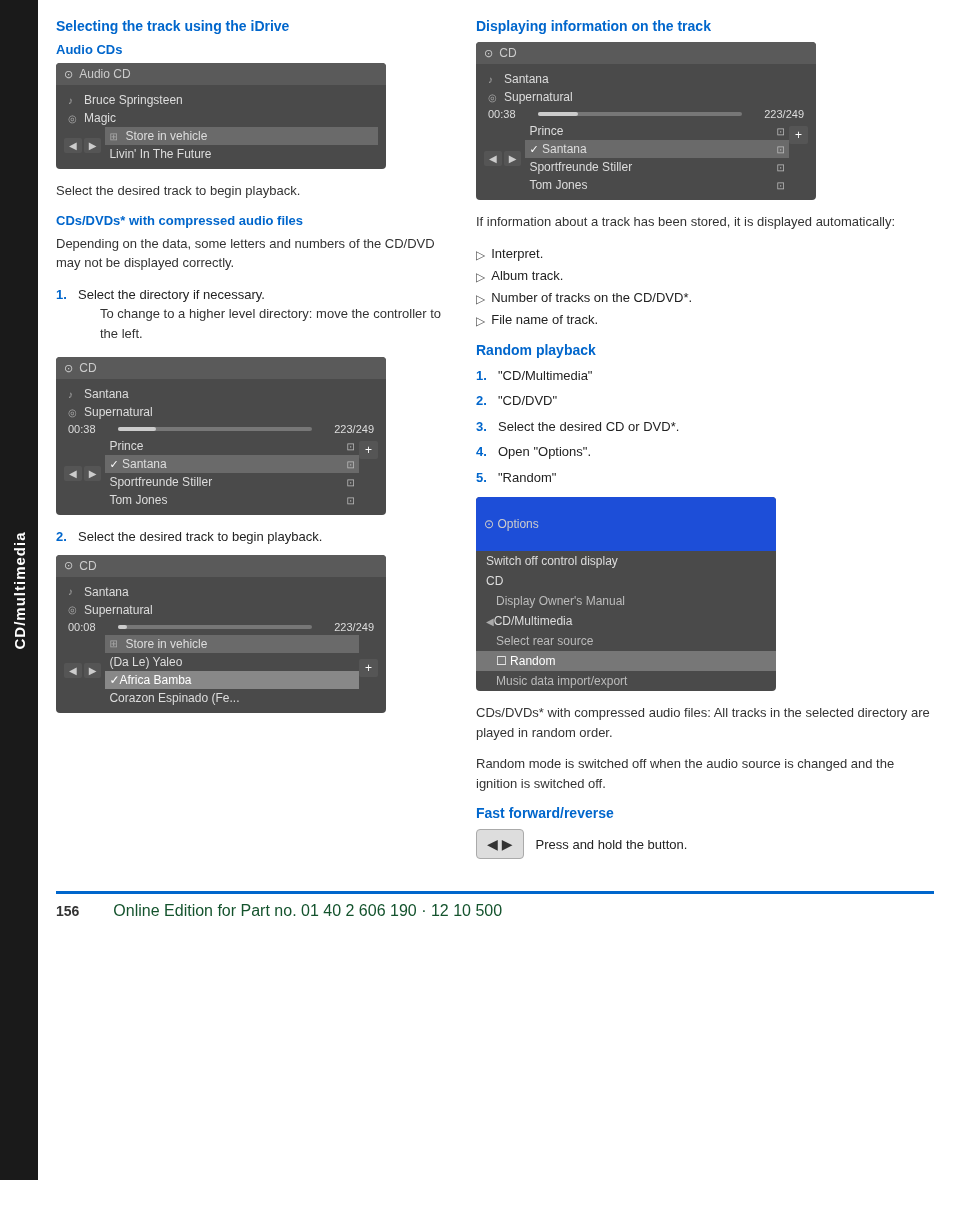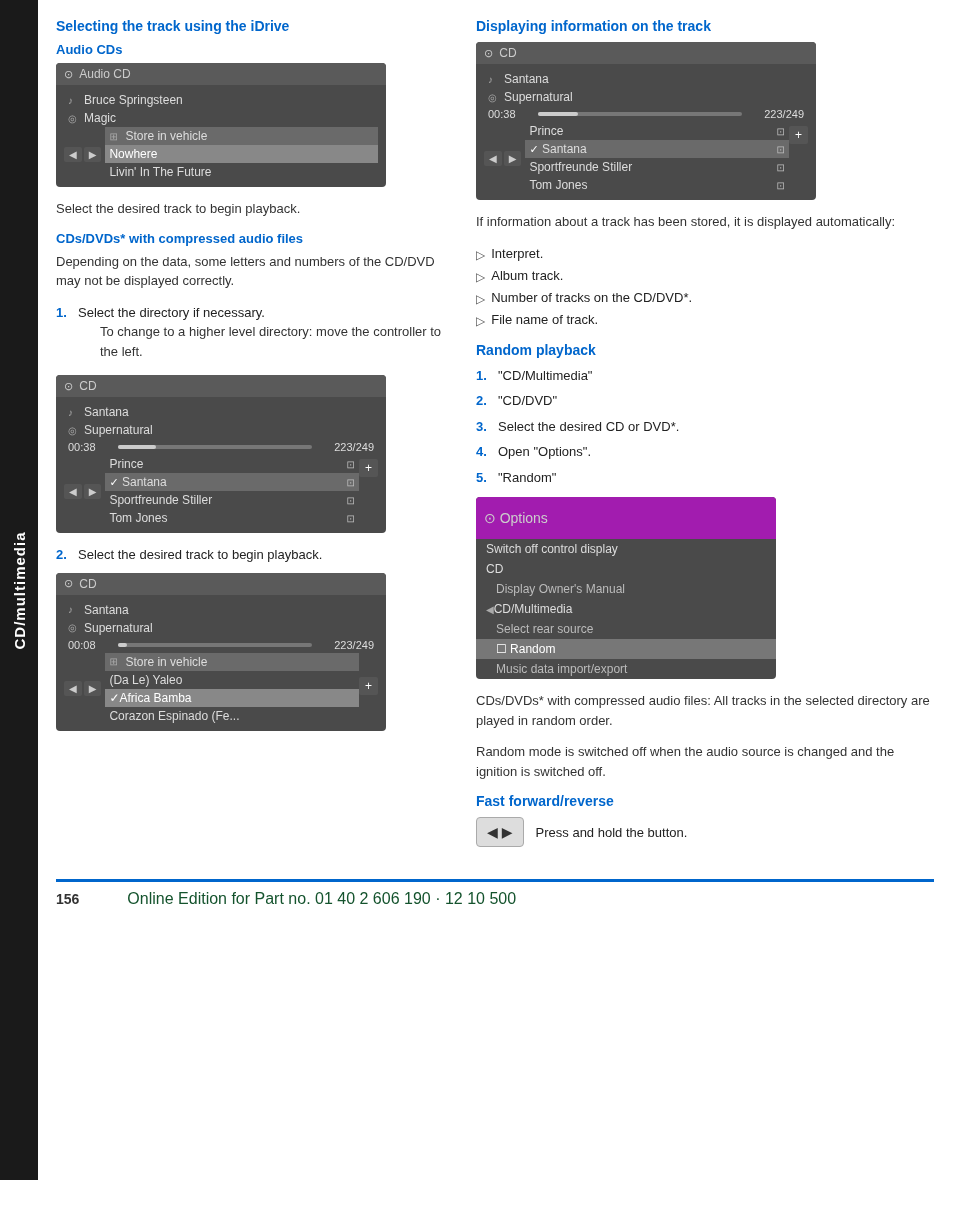--- a/index.html
+++ b/index.html
@@ -217,21 +217,21 @@
       margin-bottom: 8px;
     }
 
     
     .footer {
       border-top: 3px solid #0066cc;
       margin-top: 20px;
       padding-top: 8px;
       display: flex;
       align-items: center;
-      gap: 24px;
+      gap: 10px;
     }
     .page-num {
       font-size: 14px;
       font-weight: bold;
       color: #333;
     }
     .footer-text {
       font-size: 16px;
       color: #14532d;
       margin-left: 24px;
@@ -244,24 +244,24 @@
 
     
     .options-ui {
       background: #4a4a4a;
       border-radius: 4px;
       overflow: hidden;
       width: 300px;
       margin-bottom: 12px;
     }
     .options-header {
-      background: #a21caf;
+      background: #1d4ed8;
       color: #ccc;
-      font-size: 14px;
-      padding: 13px 8px;
+      font-size: 12px;
+      padding: 20px 8px;
     }
     .options-row {
       padding: 3px 10px;
       color: #ddd;
       font-size: 12px;
     }
     .options-row.highlighted {
       background: #888;
       color: #fff;
     }
@@ -337,23 +337,20 @@
             <div class="nav-arrows-wrap">
               <div class="nav-arrows">
                 <button class="nav-arrow">◀</button>
                 <button class="nav-arrow">▶</button>
               </div>
             </div>
             <div style="flex:1">
               <div class="cd-row highlighted">
                 <span class="icon-small">⊞</span>
                 <span class="track-name">Store in vehicle</span>
-              </div>
-              <div class="cd-row selected">
-                <span class="track-name">Nowhere</span>
               </div>
               <div class="cd-row">
                 <span class="track-name">Livin' In The Future</span>
               </div>
             </div>
           </div>
         </div>
       </div>
 
       <p class="body-text">Select the desired track to begin playback.</p>

